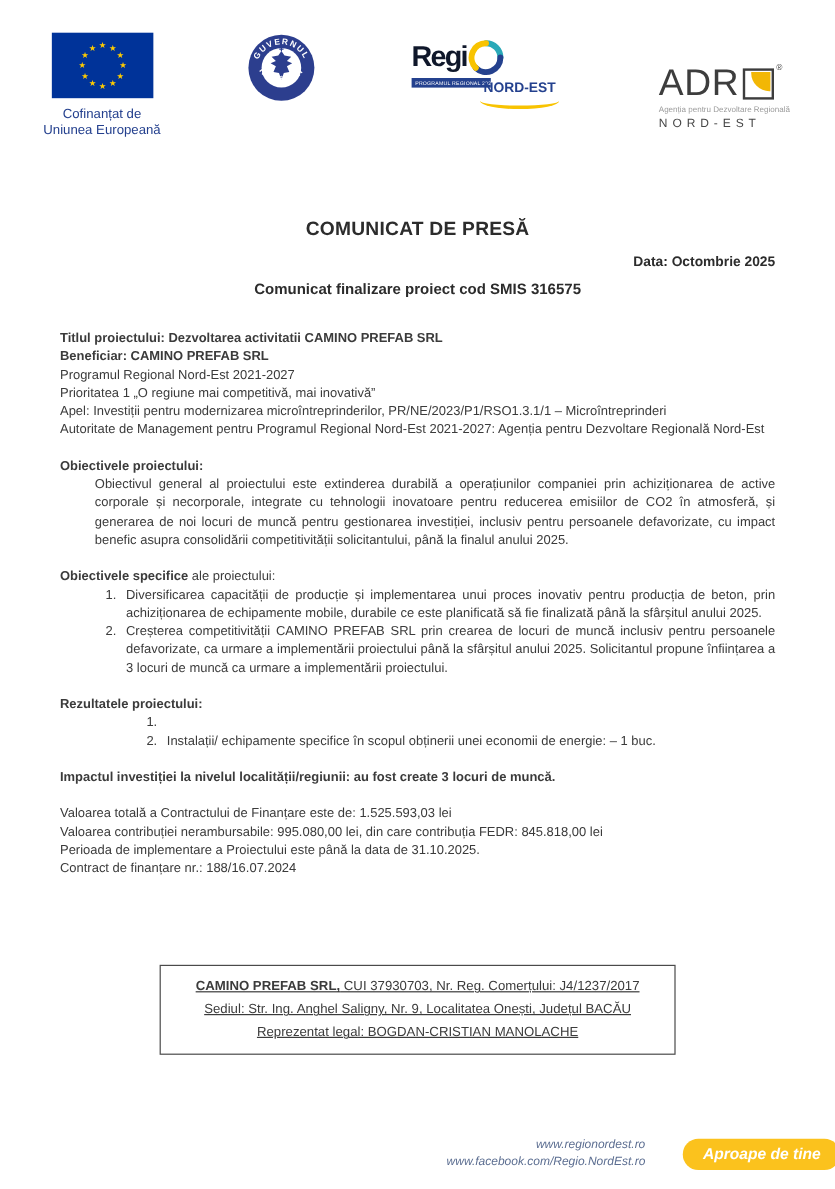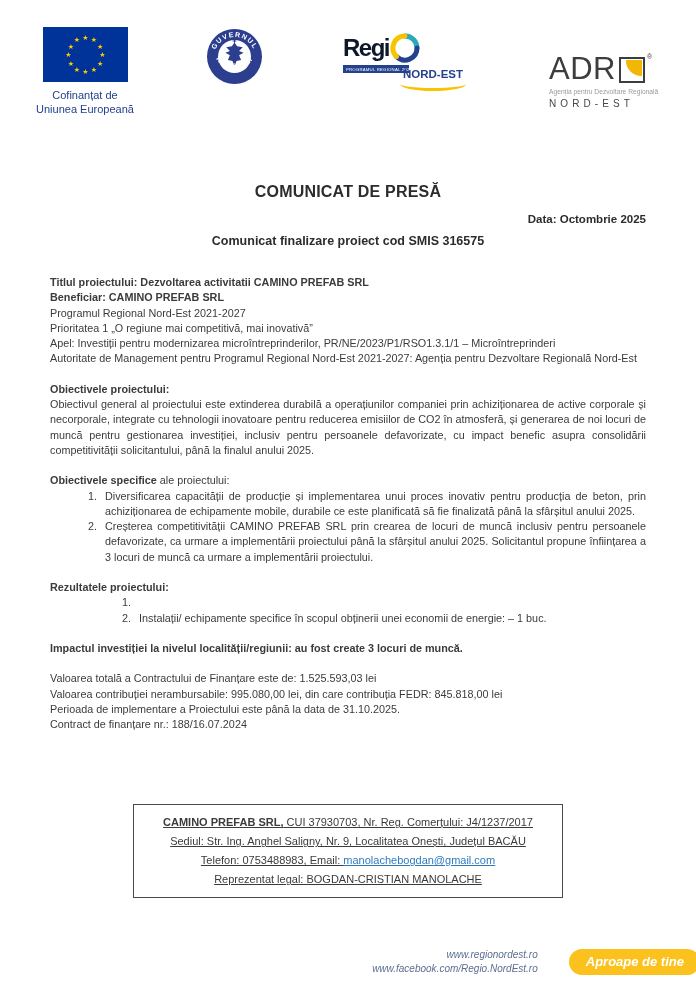--- a/index.html
+++ b/index.html
@@ -30,21 +30,21 @@
 
   
   .page-title { margin-top:33px; text-align:center; font-size:16px; font-weight:bold; color:#2c2c2c; letter-spacing:.2px; }
   .date-line { margin:12px 50px 0 0; text-align:right; font-size:11.5px; font-weight:bold; color:#2c2c2c; }
   .subtitle { margin-top:9px; text-align:center; font-size:12.5px; font-weight:bold; color:#2c2c2c; }
 
   
   .body-text { margin:27px 50px 0 50px; font-size:10.8px; line-height:15.3px; color:#3b3b3b; }
   .sec { margin-top:15px; }
   .b { font-weight:bold; }
-  .just { text-align:justify; }
+  .just { text-align:justify;margin-left:29px; }
   .li { display:flex; }
   .li .num { min-width:17px; }
   .li .txt { flex:1; text-align:justify; }
   .indent1 { padding-left:38px; }
   .indent2 { padding-left:72px; }
 
   
   .contact-box { width:416px; margin:72px auto 0; border:1.5px solid #4a4a4a; text-align:center; padding:8px 6px; font-size:11px; line-height:19px; color:#3b3b3b;text-decoration:underline; }
   .email-link { color:#2f7bbf; text-decoration:underline; }
 
@@ -180,21 +180,20 @@
       <div>Valoarea totală a Contractului de Finanțare este de: 1.525.593,03 lei</div>
       <div>Valoarea contribuției nerambursabile: 995.080,00 lei, din care contribuția FEDR: 845.818,00 lei</div>
       <div>Perioada de implementare a Proiectului este până la data de 31.10.2025.</div>
       <div>Contract de finanțare nr.: 188/16.07.2024</div>
     </div>
   </div>
 
   <div class="contact-box">
     <div><span class="b">CAMINO PREFAB SRL,</span><span> CUI 37930703, Nr. Reg. Comerțului: J4/1237/2017</span></div>
     <div>Sediul: Str. Ing. Anghel Saligny, Nr. 9, Localitatea Onești, Județul BACĂU</div>
-    <div><span>Telefon: 0753488983, Email: </span><a href="#" class="email-link">manolachebogdan@gmail.com</a></div>
     <div>Reprezentat legal: BOGDAN-CRISTIAN MANOLACHE</div>
   </div>
 
   <div class="footer">
     <div class="footer-links">
       <a href="#">www.regionordest.ro</a>
       <a href="#">www.facebook.com/Regio.NordEst.ro</a>
     </div>
     <div class="badge">Aproape de tine</div>
   </div>

